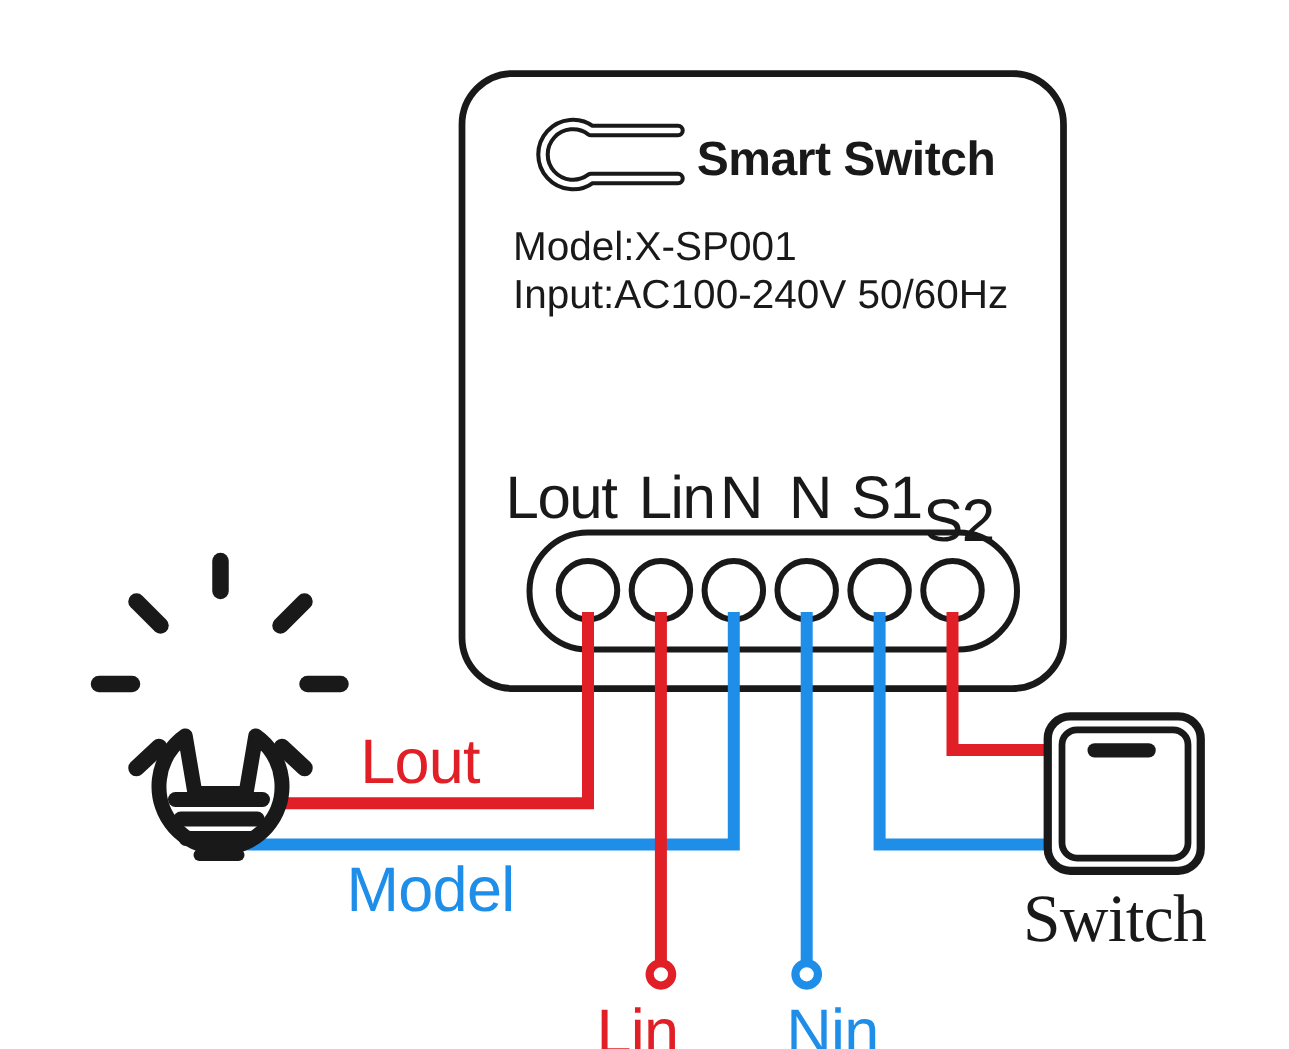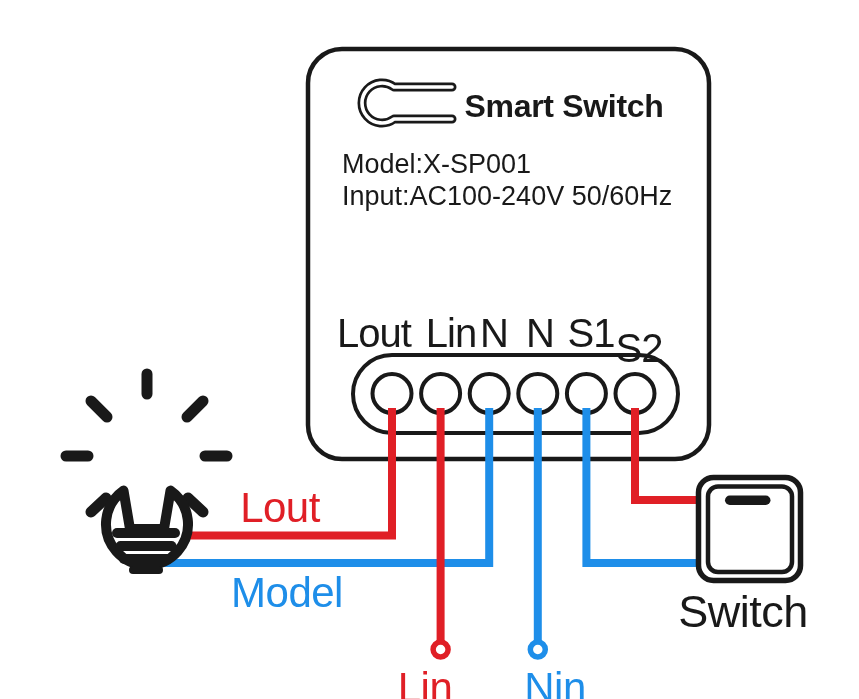--- a/index.html
+++ b/index.html
@@ -9,21 +9,21 @@
   .lbl{position:absolute;transform:translate(-50%,-50%);white-space:nowrap;
        color:var(--line-black);}
   .lbl.red{color:var(--wire-red);}
   .lbl.blue{color:var(--wire-blue);}
   .title-lbl{font-size:32px;font-weight:600;letter-spacing:-0.3px;}
   .spec-block{position:absolute;left:342px;top:128px;font-size:27px;
               font-weight:400;line-height:32px;color:var(--line-black);
               white-space:nowrap;}
   .term-lbl{font-size:40px;font-weight:500;letter-spacing:-1px;}
   .wire-lbl{font-size:42px;font-weight:500;letter-spacing:-0.5px;}
-  .switch-lbl{font-size:45px;font-weight:500;letter-spacing:-0.5px;}
+  .switch-lbl{font-size:45px;font-weight:500;letter-spacing:-0.5px;font-family:Liberation Serif, serif;}
   
   .outline{fill:#fff;stroke:var(--line-black);}
   .nf{fill:none;stroke:var(--line-black);}
   .blk{fill:var(--line-black);stroke:none;}
   .wire{fill:none;stroke-width:8px;}
   .wire-red{stroke:var(--wire-red);}
   .wire-blue{stroke:var(--wire-blue);}
   .ring-red{fill:#fff;stroke:var(--wire-red);stroke-width:5.5px;}
   .ring-blue{fill:#fff;stroke:var(--wire-blue);stroke-width:5.5px;}
   .logo-outer{fill:none;stroke:var(--line-black);stroke-width:9px;

